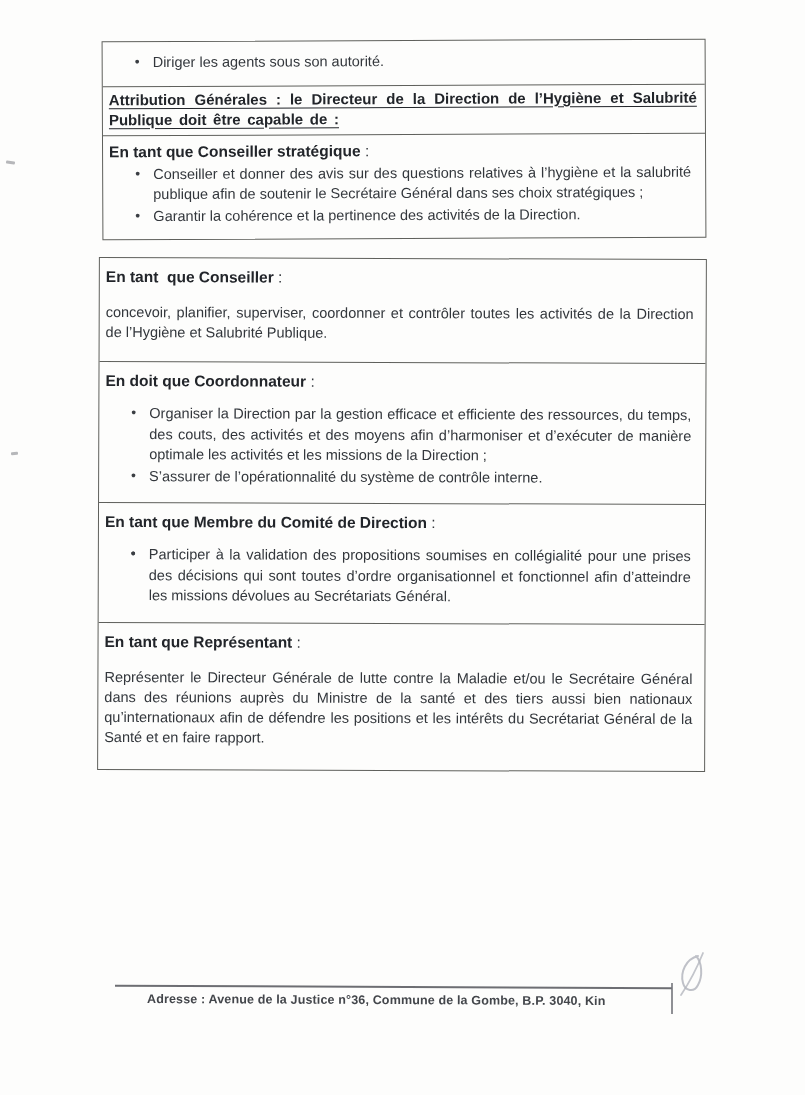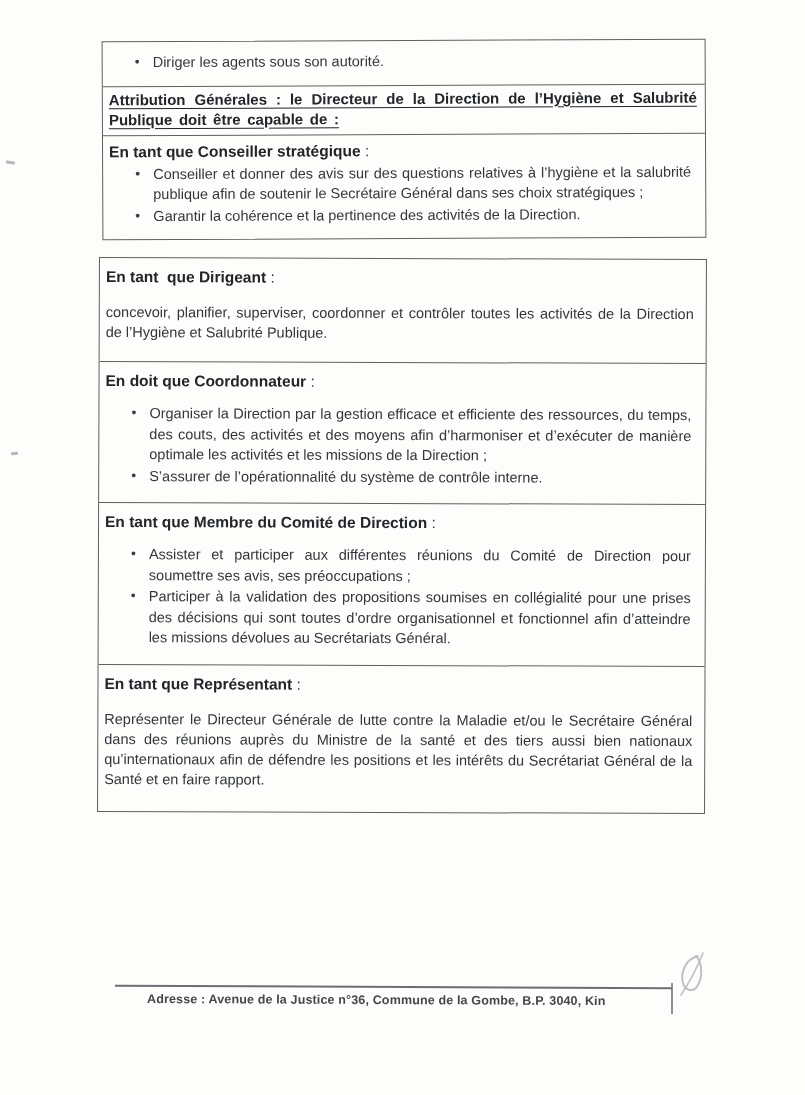--- a/index.html
+++ b/index.html
@@ -112,21 +112,21 @@
           <span>Garantir la cohérence et la pertinence des activités de la Direction.</span>
         </li>
       </ul>
     </div>
   </div>
 
   <div class="box box-main">
 
     <div class="sec sec-dirigeant">
       <div class="stitle">
-        <b>En tant  que Dirigeant</b><span class="colon"> :</span>
+        <b>En tant  que Conseiller</b><span class="colon"> :</span>
       </div>
       <p class="para body-text">concevoir, planifier, superviser, coordonner et contrôler toutes les activités de la Direction de l’Hygiène et Salubrité Publique.</p>
     </div>
 
     <div class="sec">
       <div class="stitle">
         <b>En doit que Coordonnateur</b><span class="colon"> :</span>
       </div>
       <ul class="blist">
         <li>
@@ -140,21 +140,20 @@
       </ul>
     </div>
 
     <div class="sec">
       <div class="stitle">
         <b>En tant que Membre du Comité de Direction</b><span class="colon"> :</span>
       </div>
       <ul class="blist">
         <li>
           <span class="dot">•</span>
-          <span>Assister et participer aux différentes réunions du Comité de Direction pour soumettre ses avis, ses préoccupations ;</span>
         </li>
         <li>
           <span class="dot">•</span>
           <span>Participer à la validation des propositions soumises en collégialité pour une prises des décisions qui sont toutes d’ordre organisationnel et fonctionnel afin d’atteindre les missions dévolues au Secrétariats Général.</span>
         </li>
       </ul>
     </div>
 
     <div class="sec sec-representant">
       <div class="stitle">

